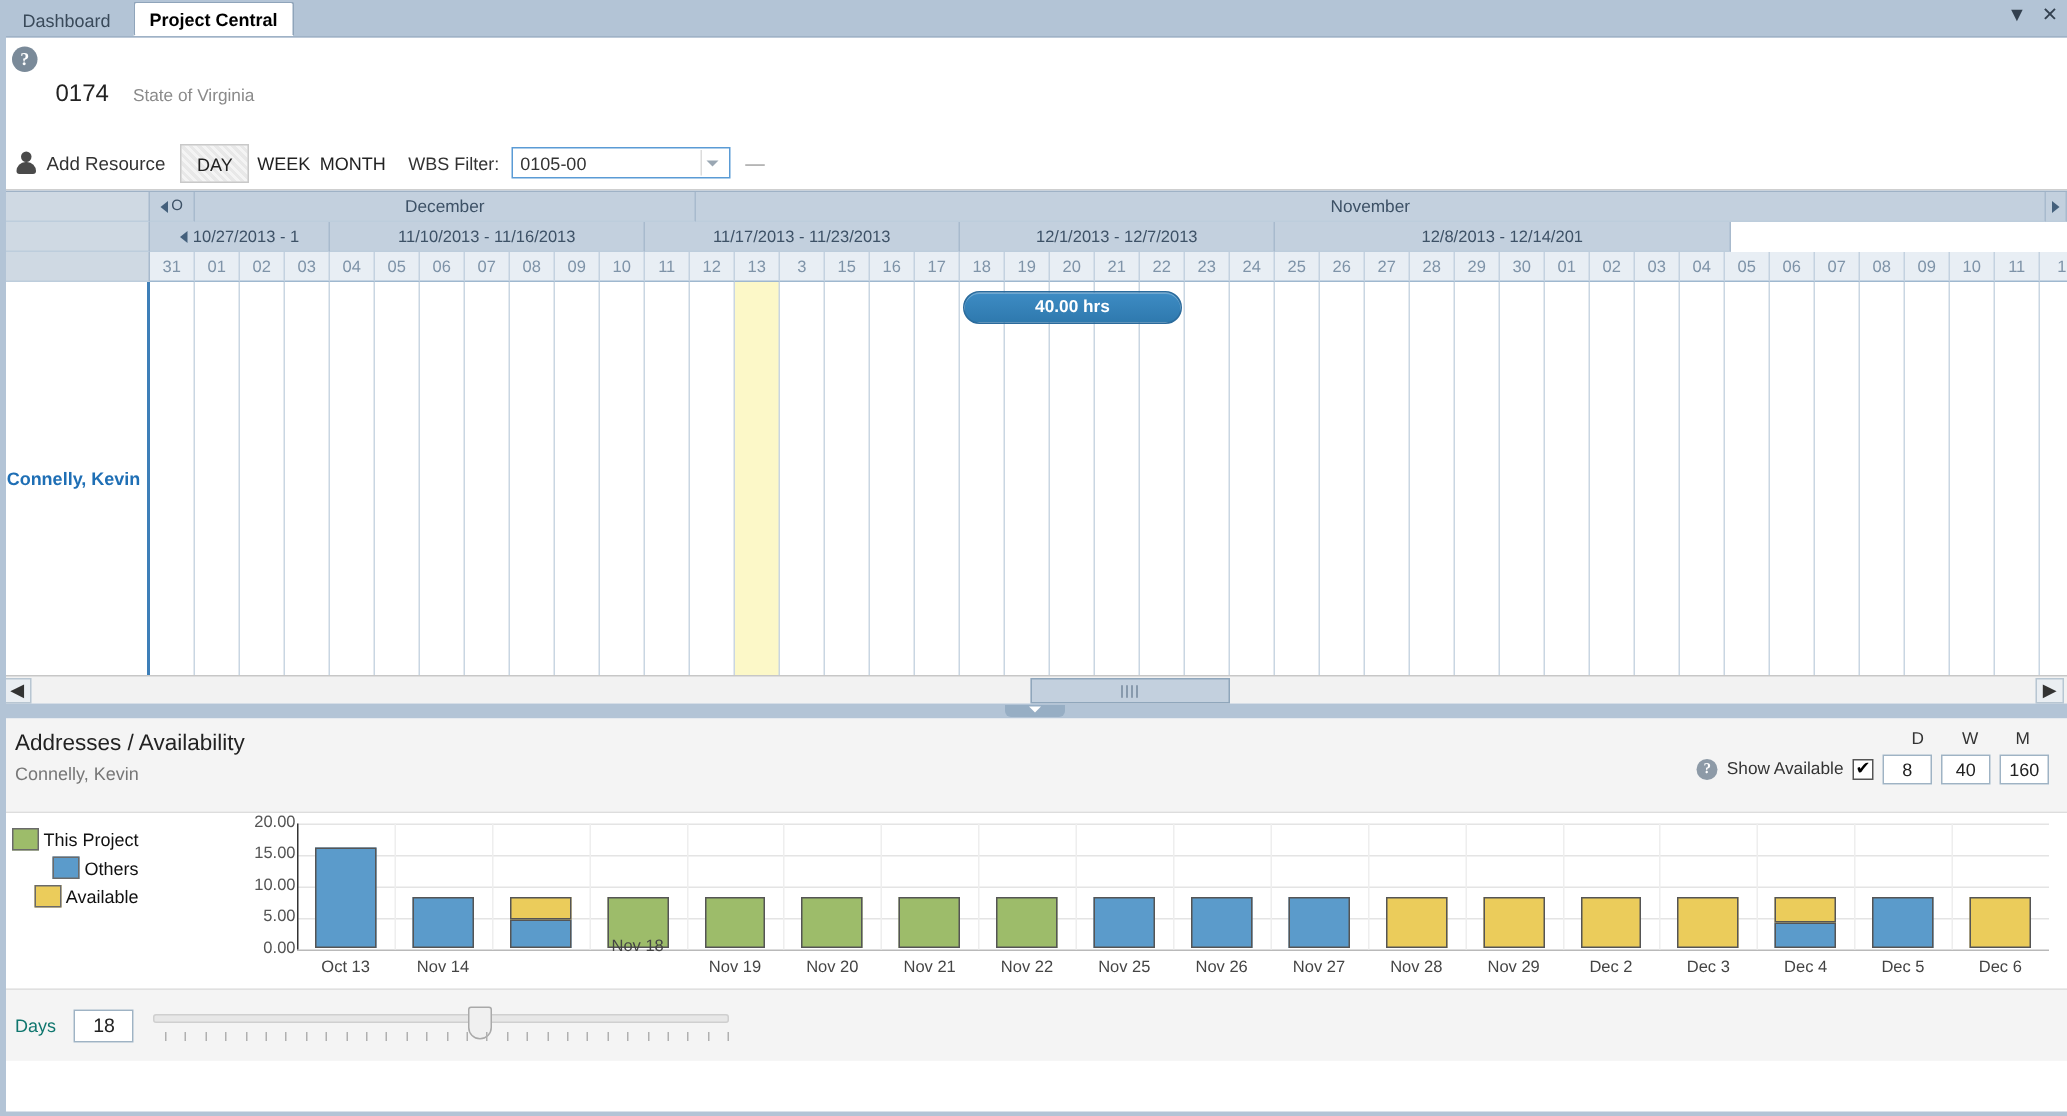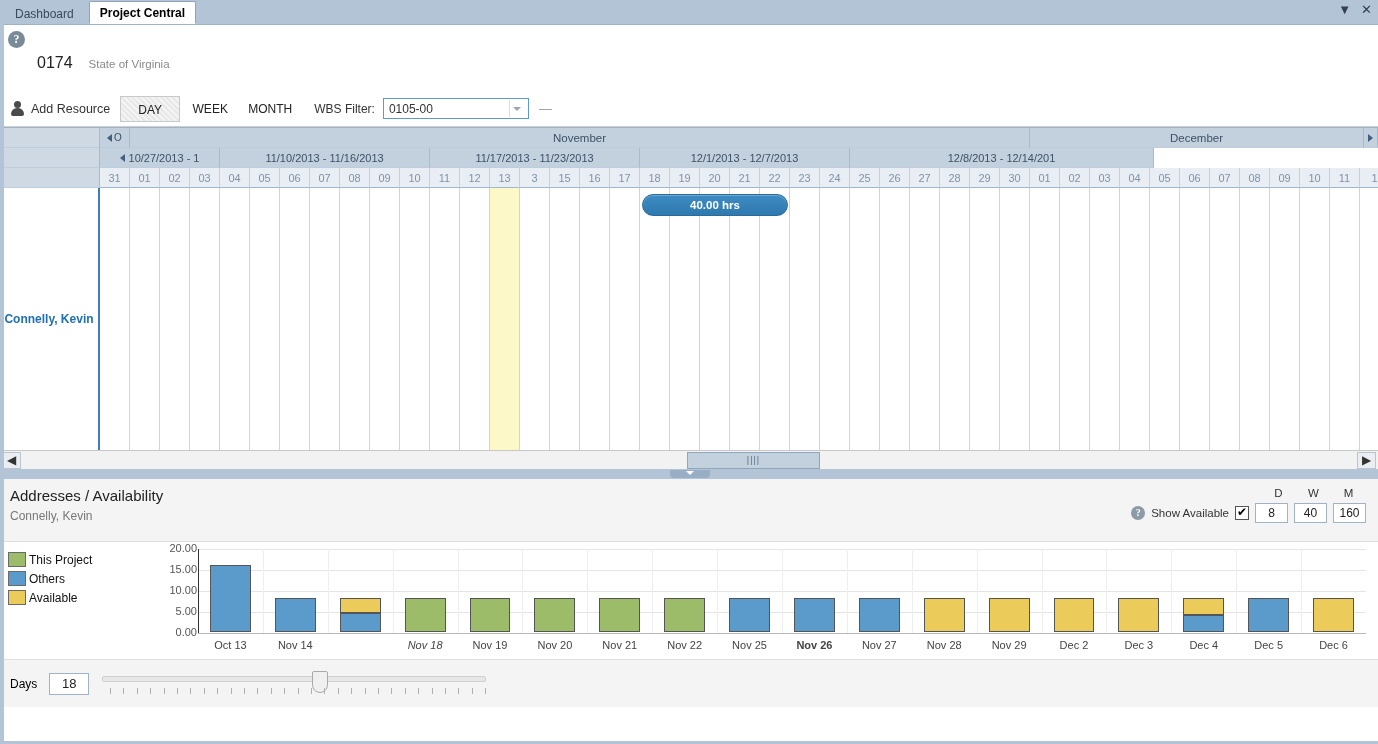--- a/index.html
+++ b/index.html
@@ -75,21 +75,21 @@
   .person-icon::before {
     content:""; position:absolute; left:4px; top:0; width:7px; height:7px;
     border-radius:50%; background:#4a4a4a;
   }
   .person-icon::after {
     content:""; position:absolute; left:1px; top:7px; width:13px; height:8px;
     border-radius: 6px 6px 2px 2px; background:#4a4a4a;
   }
   .dwm { display:flex; align-items:center; }
   .dwmbtn {
-    width: 60px; text-align:center; font-size: 12px; color:#222;
+    width: 46px; text-align:center; font-size: 12px; color:#222;
     line-height: 26px; height: 26px;
   }
   .dwmbtn.sel {
     background: #ececec; border: 1px solid #c9c9c9;
     background-image: repeating-linear-gradient(45deg, #e8e8e8 0 2px, #f4f4f4 2px 4px);
   }
   .wbslabel { margin-left: 14px; margin-right: 8px; font-size: 12px; }
   .wbsbox {
     width: 146px; height: 21px; border: 1px solid #5a9bd5; background:#fff;
     display:flex; align-items:center; padding-left:5px; font-size:12px; position: relative;
@@ -183,36 +183,36 @@
   .cbox { width:14px;height:14px;border:1px solid #555;background:#fff;position:relative; }
   .cbox::after {
     content:"\2714"; position:absolute; left:1px; top:-2px; font-size:12px; color:#000;
   }
   .numbox {
     width:33px;height:20px;border:1px solid #9fb3c4;background:#fff;
     text-align:center;line-height:18px;font-size:12px;color:#222;
   }
   .chartwrap { background:#fff; border-top:1px solid #ddd; height:118px; position:relative; }
   .legend { position:absolute; left:8px; top:10px; }
-  .legitem { display:flex; align-items:center; gap:0px; margin-bottom:4px; }
+  .legitem { display:flex; align-items:center; gap:0px; margin-bottom:4px;justify-content:flex-end; }
   .swatch { width:18px;height:15px;border:1px solid #6a6a6a; margin-right:3px;}
   .legtext { font-size:12px; color:#111; }
   .ylabels { position:absolute; left:157px; top:0; width:40px; }
   .ylab { position:absolute; right:0; font-size:11px; color:#555; text-align:right; width:40px; }
   .plot { position:absolute; left:198px; top:0; right:12px; bottom:0; }
   .gridline { position:absolute; left:0; right:0; height:1px; background:#e4e4e4; }
   .axis-y { position:absolute; left:0; top:7px; width:1px; background:#333; }
   .axis-x { position:absolute; left:0; right:0; height:1px; background:#b9b9b9; }
   .vsep { position:absolute; top:7px; width:1px; background:#eee; }
   .barg { position:absolute; bottom:0; }
   .seg { position:absolute; left:0; right:0; border:1px solid #555; }
   .xlab { position:absolute; font-size:11px; color:#444; text-align:center; }
 
   .daysrow { height:48px; background:#f4f4f4; display:flex; align-items:center; padding-left:10px; position:relative; border-top:1px solid #e0e0e0;}
-  .dayslabel { font-size:12px; color:#000000; margin-right:12px; }
+  .dayslabel { font-size:12px; color:#0f766e; margin-right:12px; }
   .daysbox { width:40px;height:22px;border:1px solid #9fb3c4;background:#fff;text-align:center;line-height:20px;font-size:13px;color:#222; }
   .slider { position:absolute; left:102px; top:16px; width:384px; }
   .strack { height:6px; background:#e7e7e7; border:1px solid #cfcfcf; border-radius:2px; }
   .sthumb2 {
     position:absolute; left:210px; top:-5px; width:16px; height:22px;
     background:#f0f0f0; border:1px solid #a9a9a9;
     border-radius: 2px 2px 8px 8px;
   }
   .ticks { position:absolute; top:12px; left:0; right:0; height:8px; }
   .tick { position:absolute; top:0; width:1px; height:6px; background:#b0b0b0; }
@@ -265,22 +265,22 @@
   </div>
 
   <div class="gantt">
     <div class="ghead">
       <div class="grow" id="row-month">
           <div class="gleft"></div>
           <div class="gnav">
             <span class="tri-l"></span>
             <span>O</span>
           </div>
+          <div class="gmonth" style="width: 334px;">December</div>
           <div class="gmonth" style="width: 900px;">November</div>
-          <div class="gmonth" style="width: 334px;">December</div>
           <div class="gnav" style="width: 14px;">
             <span class="tri-r"></span>
           </div>
         </div>
       <div class="grow" id="row-week">
           <div class="gleft"></div>
           <div class="gweek" style="width: 120px;">
             <span class="tri-l" style="margin-right:4px"></span>
             <span>10/27/2013 - 1</span>
           </div>
@@ -473,21 +473,21 @@
           </div>
           <div class="xlab" style="left: 64.8889px; width: 64.8889px; top: 97px;">Nov 14</div>
           <div class="barg" style="left: 141.782px; width: 40.88px; bottom: 27px; height: 33.6px;">
             <div class="seg" style="background: rgb(91, 155, 203); height: 18.9px; bottom: 0px;"></div>
             <div class="seg" style="background: rgb(235, 204, 91); height: 14.7px; bottom: 18.9px;"></div>
           </div>
           <div class="xlab" style="left: 133px; width: 64.8889px; top: 97px; margin-top: 32px;">Nov 15</div>
           <div class="barg" style="left: 206.671px; width: 40.88px; bottom: 27px; height: 33.6px;">
             <div class="seg" style="background: rgb(157, 188, 106); height: 33.6px; bottom: 0px;"></div>
           </div>
-          <div class="xlab" style="left: 194.667px; width: 64.8889px; top: 97px; font-style: italic;">Nov 18</div>
+          <div class="xlab" style="left: 194.667px; width: 64.8889px; top: 83px;">Nov 18</div>
           <div class="barg" style="left: 271.56px; width: 40.88px; bottom: 27px; height: 33.6px;">
             <div class="seg" style="background: rgb(157, 188, 106); height: 33.6px; bottom: 0px;"></div>
           </div>
           <div class="xlab" style="left: 259.556px; width: 64.8889px; top: 97px;">Nov 19</div>
           <div class="barg" style="left: 336.449px; width: 40.88px; bottom: 27px; height: 33.6px;">
             <div class="seg" style="background: rgb(157, 188, 106); height: 33.6px; bottom: 0px;"></div>
           </div>
           <div class="xlab" style="left: 324.444px; width: 64.8889px; top: 97px;">Nov 20</div>
           <div class="barg" style="left: 401.338px; width: 40.88px; bottom: 27px; height: 33.6px;">
             <div class="seg" style="background: rgb(157, 188, 106); height: 33.6px; bottom: 0px;"></div>
@@ -497,21 +497,21 @@
             <div class="seg" style="background: rgb(157, 188, 106); height: 33.6px; bottom: 0px;"></div>
           </div>
           <div class="xlab" style="left: 454.222px; width: 64.8889px; top: 97px;">Nov 22</div>
           <div class="barg" style="left: 531.116px; width: 40.88px; bottom: 27px; height: 33.6px;">
             <div class="seg" style="background: rgb(91, 155, 203); height: 33.6px; bottom: 0px;"></div>
           </div>
           <div class="xlab" style="left: 519.111px; width: 64.8889px; top: 97px;">Nov 25</div>
           <div class="barg" style="left: 596.004px; width: 40.88px; bottom: 27px; height: 33.6px;">
             <div class="seg" style="background: rgb(91, 155, 203); height: 33.6px; bottom: 0px;"></div>
           </div>
-          <div class="xlab" style="left: 584px; width: 64.8889px; top: 97px; font-weight: bold;">Nov 26</div>
+          <div class="xlab" style="left: 584px; width: 64.8889px; top: 97px;">Nov 26</div>
           <div class="barg" style="left: 660.893px; width: 40.88px; bottom: 27px; height: 33.6px;">
             <div class="seg" style="background: rgb(91, 155, 203); height: 33.6px; bottom: 0px;"></div>
           </div>
           <div class="xlab" style="left: 648.889px; width: 64.8889px; top: 97px;">Nov 27</div>
           <div class="barg" style="left: 725.782px; width: 40.88px; bottom: 27px; height: 33.6px;">
             <div class="seg" style="background: rgb(235, 204, 91); height: 33.6px; bottom: 0px;"></div>
           </div>
           <div class="xlab" style="left: 713.778px; width: 64.8889px; top: 97px;">Nov 28</div>
           <div class="barg" style="left: 790.671px; width: 40.88px; bottom: 27px; height: 33.6px;">
             <div class="seg" style="background: rgb(235, 204, 91); height: 33.6px; bottom: 0px;"></div>

